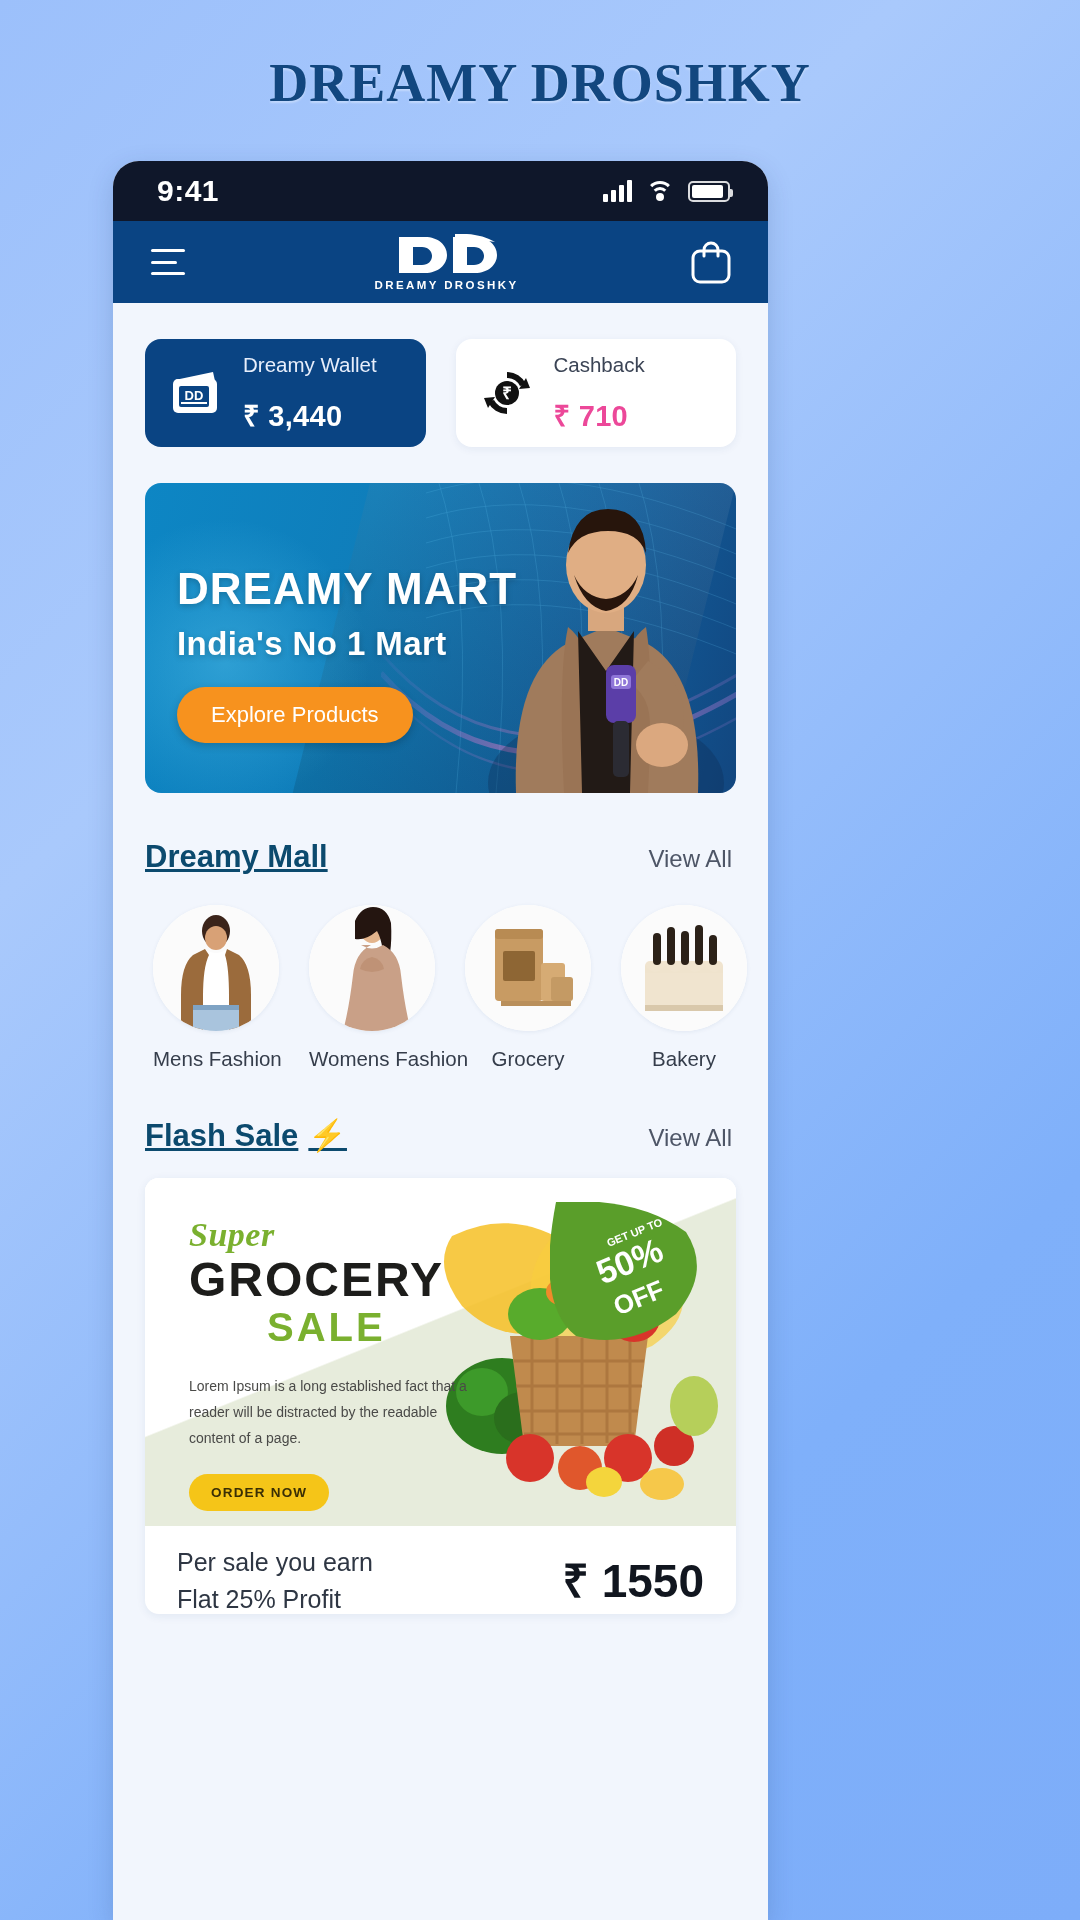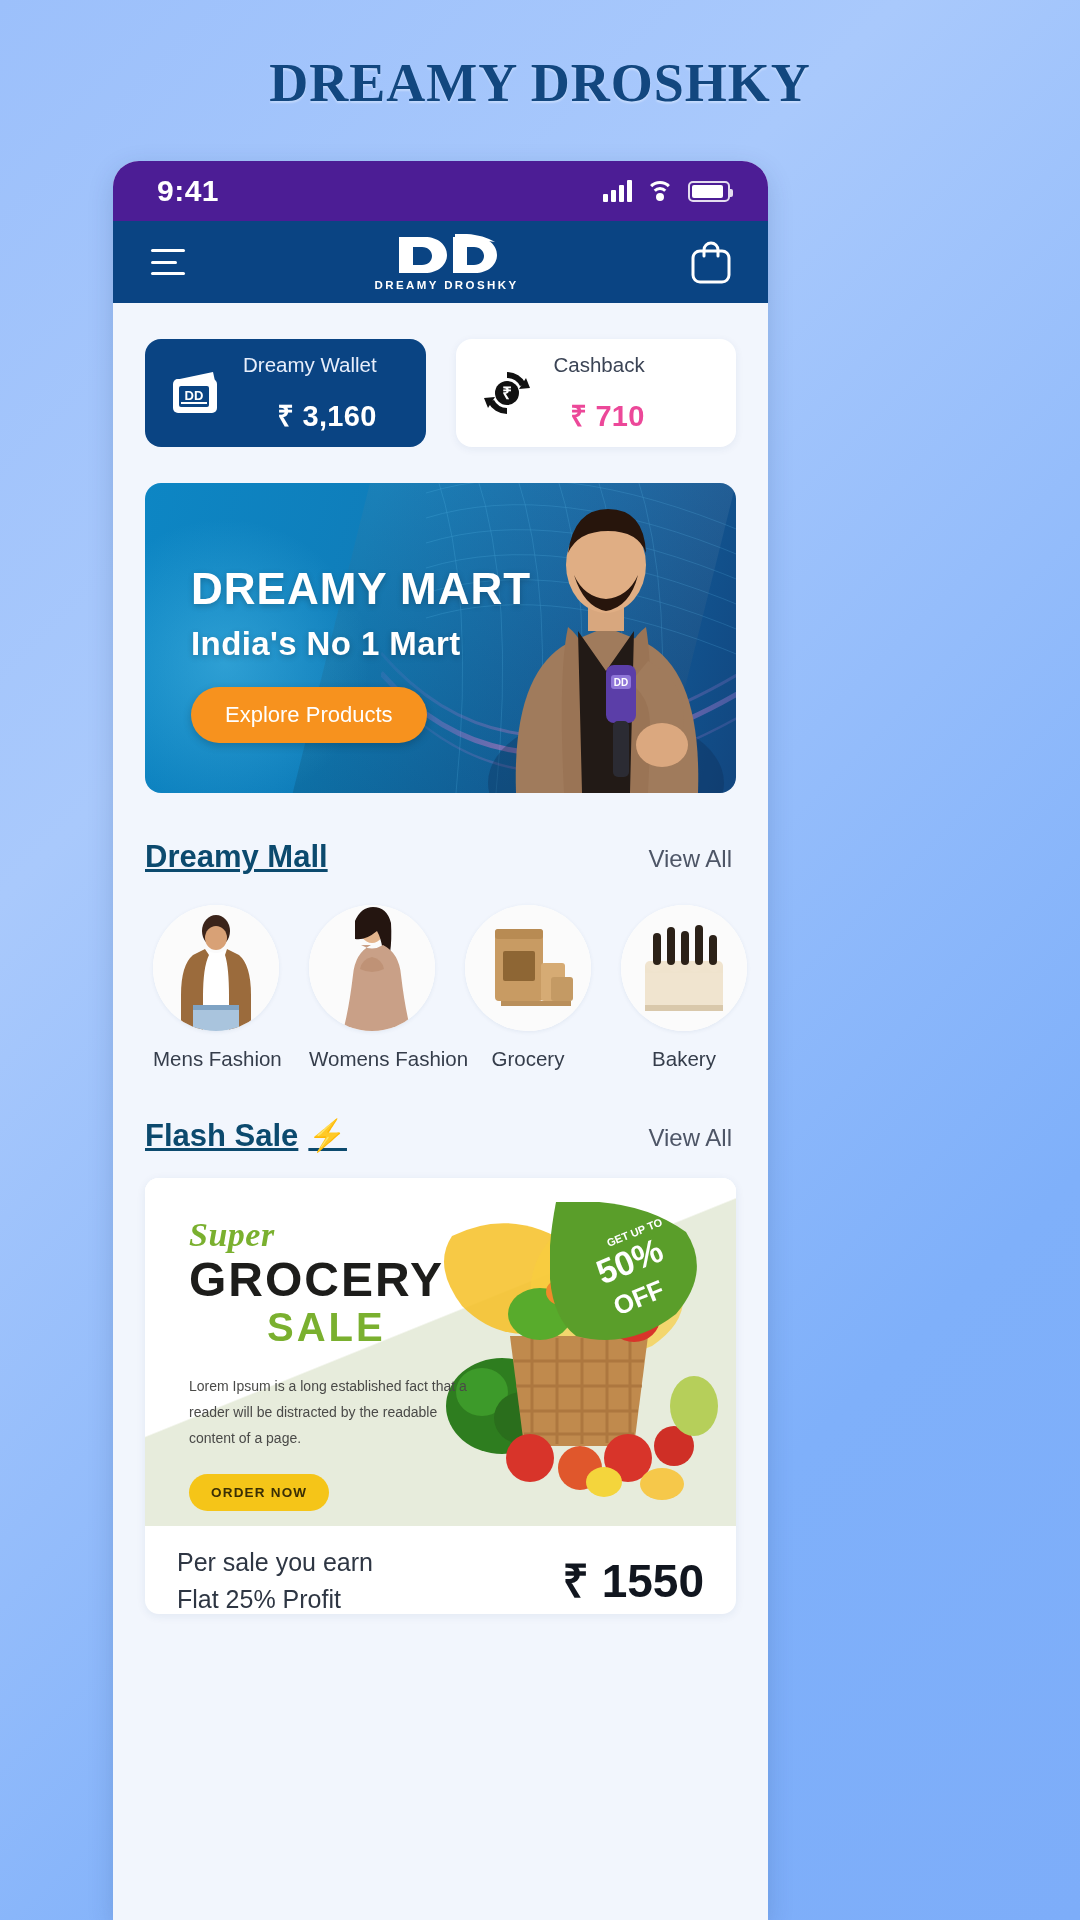--- a/index.html
+++ b/index.html
@@ -26,21 +26,21 @@
     position:absolute;
     left:113px; top:161px;
     width:655px; height:1759px;
     border-radius:26px 26px 0 0;
     overflow:hidden;
     background:#f2f6fd;
     box-shadow:0 8px 26px rgba(20,50,100,.18);
   }
   
   .statusbar{
-    height:60px; background:#4c1d95;
+    height:60px; background:#0f172a;
     display:flex; align-items:center; justify-content:space-between;
     padding:0 38px 0 44px;
   }
   .clock{ color:#fff; font-size:30px; font-weight:600; letter-spacing:.5px; }
   .sb-right{ display:flex; align-items:flex-end; gap:14px; }
   .bars{ display:flex; align-items:flex-end; gap:3px; height:22px; }
   .bars i{ display:block; width:5px; background:#fff; border-radius:1px; }
   .bars i:nth-child(1){height:8px}
   .bars i:nth-child(2){height:12px}
   .bars i:nth-child(3){height:17px}
@@ -80,41 +80,41 @@
   
   .content{ background:#f2f6fd; padding:0 0 0 0; }
 
   
   .wallet-row{ display:flex; gap:30px; padding:36px 32px 0 32px; }
   .w-card{ flex:1; border-radius:16px; height:108px;
     display:flex; align-items:center; gap:20px; padding:0 24px; }
   .w-card.blue{ background:#0a4483; }
   .w-card.white{ background:#fff; box-shadow:0 2px 8px rgba(30,60,110,.07); }
   .w-ico{ width:54px; height:54px; flex:none; display:flex; align-items:center; justify-content:center;}
-  .w-texts{ display:flex; flex-direction:column; gap:18px;align-items:flex-end; }
+  .w-texts{ display:flex; flex-direction:column; gap:18px; }
   .w-label{ font-size:20.5px; }
   .w-amt{ font-size:29px; font-weight:bold; letter-spacing:.3px; }
   .blue .w-label{ color:#e7eefb; }
   .blue .w-amt{ color:#fff; }
   .white .w-label{ color:#3b4455; }
   .white .w-amt{ color:#ec4899; }
 
   
   .hero{ margin:36px 32px 0 32px; height:310px; border-radius:16px;
     position:relative; overflow:hidden;
     background:linear-gradient(105deg,#0d86c4 0%,#0f7ebb 35%,#115f9d 72%,#12467f 100%); }
   .hero .glow{ position:absolute; left:-70px; top:30px; width:300px; height:300px;
     border-radius:50%; background:radial-gradient(circle,rgba(90,200,240,.42),rgba(90,200,240,0) 68%); }
   .hero .diag{ position:absolute; right:0; top:0; width:62%; height:100%;
     background:linear-gradient(200deg,rgba(255,255,255,.07),rgba(0,0,0,.12));
     transform:skewX(-14deg); transform-origin:top right; }
   .hero .mesh{ position:absolute; right:-20px; top:-10px; width:340px; height:330px;
     opacity:.5; }
   .hero .wave{ position:absolute; left:40%; bottom:-30px; width:420px; height:190px; opacity:.85;}
-  .hero-txt{ position:absolute; left:46px; top:84px; z-index:4; }
+  .hero-txt{ position:absolute; left:32px; top:84px; z-index:4; }
   .hero-h1{ color:#fff; font-size:44px; font-weight:bold; letter-spacing:1px;
     line-height:1; font-family:"Liberation Sans",sans-serif;
     text-shadow:0 2px 6px rgba(0,0,0,.22); }
   .hero-h2{ color:#fff; font-size:33px; font-weight:bold; margin-top:14px;
     letter-spacing:.4px; text-shadow:0 2px 6px rgba(0,0,0,.22); }
   .hero-btn{ margin-top:24px; display:inline-block; background:#f7921e;
     color:#fff; font-size:22px; font-weight:normal; padding:15px 34px;
     border-radius:30px; cursor:pointer; box-shadow:0 3px 8px rgba(0,0,0,.2); }
   
   .person{ position:absolute; right:10px; bottom:0; width:270px; height:310px; z-index:3; }
@@ -220,21 +220,21 @@
           <svg width="54" height="46" viewBox="0 0 54 46">
             <path d="M6 10 L44 2 l2 9 H8 Z" fill="#fff"></path>
             <rect x="4" y="9" width="44" height="34" rx="5" fill="#fff"></rect>
             <rect x="10" y="16" width="30" height="21" rx="2" fill="#0a4483"></rect>
             <text x="25" y="30" font-size="13" font-weight="bold" fill="#fff" text-anchor="middle" font-family="Liberation Sans, sans-serif">DD</text>
             <rect x="12" y="32" width="26" height="2" fill="#fff"></rect>
           </svg>
         </div>
         <div class="w-texts">
           <div class="w-label">Dreamy Wallet</div>
-          <div class="w-amt">₹ 3,160</div>
+          <div class="w-amt">₹ 3,440</div>
         </div>
       </div>
 
       <div class="w-card white">
         <div class="w-ico">
           <svg width="54" height="54" viewBox="0 0 54 54">
             <path d="M27 6 a21 21 0 0 1 19 12 l-6 2 a15 15 0 0 0 -13 -8 Z" fill="#111"></path>
             <path d="M27 48 a21 21 0 0 1 -19 -12 l6 -2 a15 15 0 0 0 13 8 Z" fill="#111"></path>
             <path d="M46 12 l4 10 -11 1 Z" fill="#111"></path>
             <path d="M8 42 l-4 -10 11 -1 Z" fill="#111"></path>

